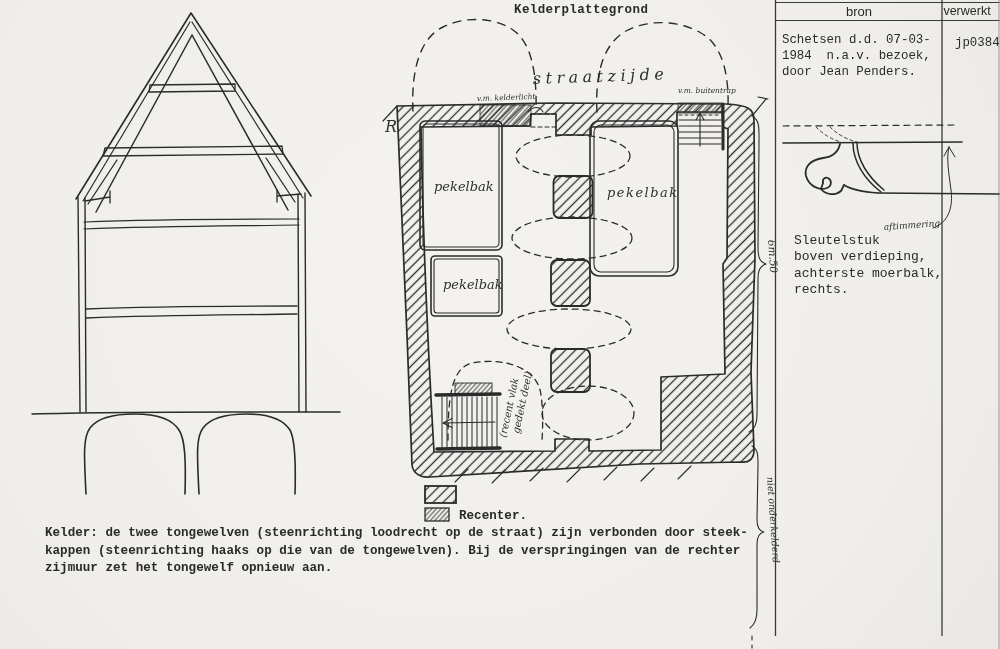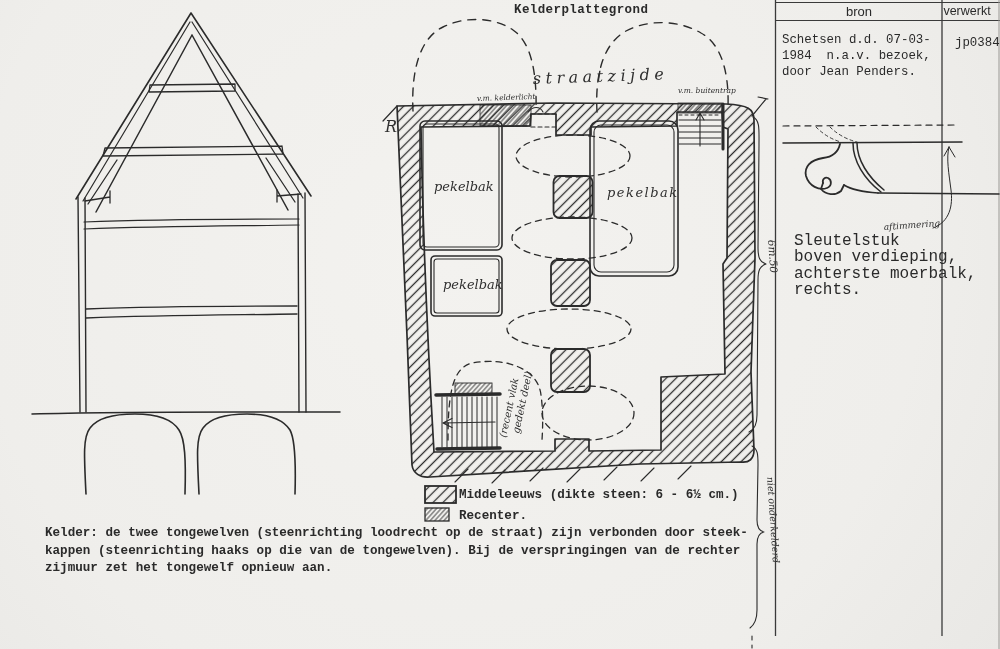--- a/index.html
+++ b/index.html
@@ -164,33 +164,32 @@
       <path class="ink" stroke-width="1.5" d="M853,143 C853,161 864,179 881,192 M857,143 C857,160 868,177 884,190"></path>
       <path class="ink" stroke-width="1.5" d="M878,193 L999,194"></path>
       <path class="ink" stroke-width="1" d="M933,228 C950,222 953,205 951,190 C949,174 946,158 949,147 M949,147 L944,156 M949,147 L955,157"></path>
       <text class="hw" font-size="9" x="884" y="230" transform="rotate(-4 884 230)">aftimmering</text>
     </g>
   </svg>
 
 
   <div class="txt mono b" style="left:514px;top:3px;font-size:12.5px;letter-spacing:0.4px;">Kelderplattegrond</div>
 
-  <div class="txt mono b" style="left:459px;top:488px;font-size:12.6px;">Middeleeuws (dikte steen: 6 - 6½ cm.)</div>
   <div class="txt mono b" style="left:459px;top:509px;font-size:12.6px;">Recenter.</div>
 
   <div class="txt mono b" style="left:45px;top:517px;font-size:12.6px;line-height:17.6px;margin-top:8px;">Kelder: de twee tongewelven (steenrichting loodrecht op de straat) zijn verbonden door steek-
 kappen (steenrichting haaks op die van de tongewelven). Bij de verspringingen van de rechter
 zijmuur zet het tongewelf opnieuw aan.</div>
 
   <div class="txt sans" style="left:776px;top:4px;width:166px;text-align:center;font-size:13px;">bron</div>
   <div class="txt sans" style="left:942px;top:4px;width:50px;text-align:center;font-size:12.5px;">verwerkt</div>
 
   <div class="txt mono" style="left:782px;top:25px;font-size:12.4px;line-height:15.8px;margin-top:8px;">Schetsen d.d. 07-03-
 1984  n.a.v. bezoek,
 door Jean Penders.</div>
   <div class="txt mono" style="left:946px;top:36px;font-size:12.4px;margin-left:9px;">jp0384</div>
 
-  <div class="txt mono" style="left:794px;top:233px;font-size:16px;line-height:16.3px;">Sleutelstuk
+  <div class="txt mono" style="left:794px;top:233px;font-size:13px;line-height:16.3px;">Sleutelstuk
 boven verdieping,
 achterste moerbalk,
 rechts.</div>
 
 </div>
 
 </body></html>

